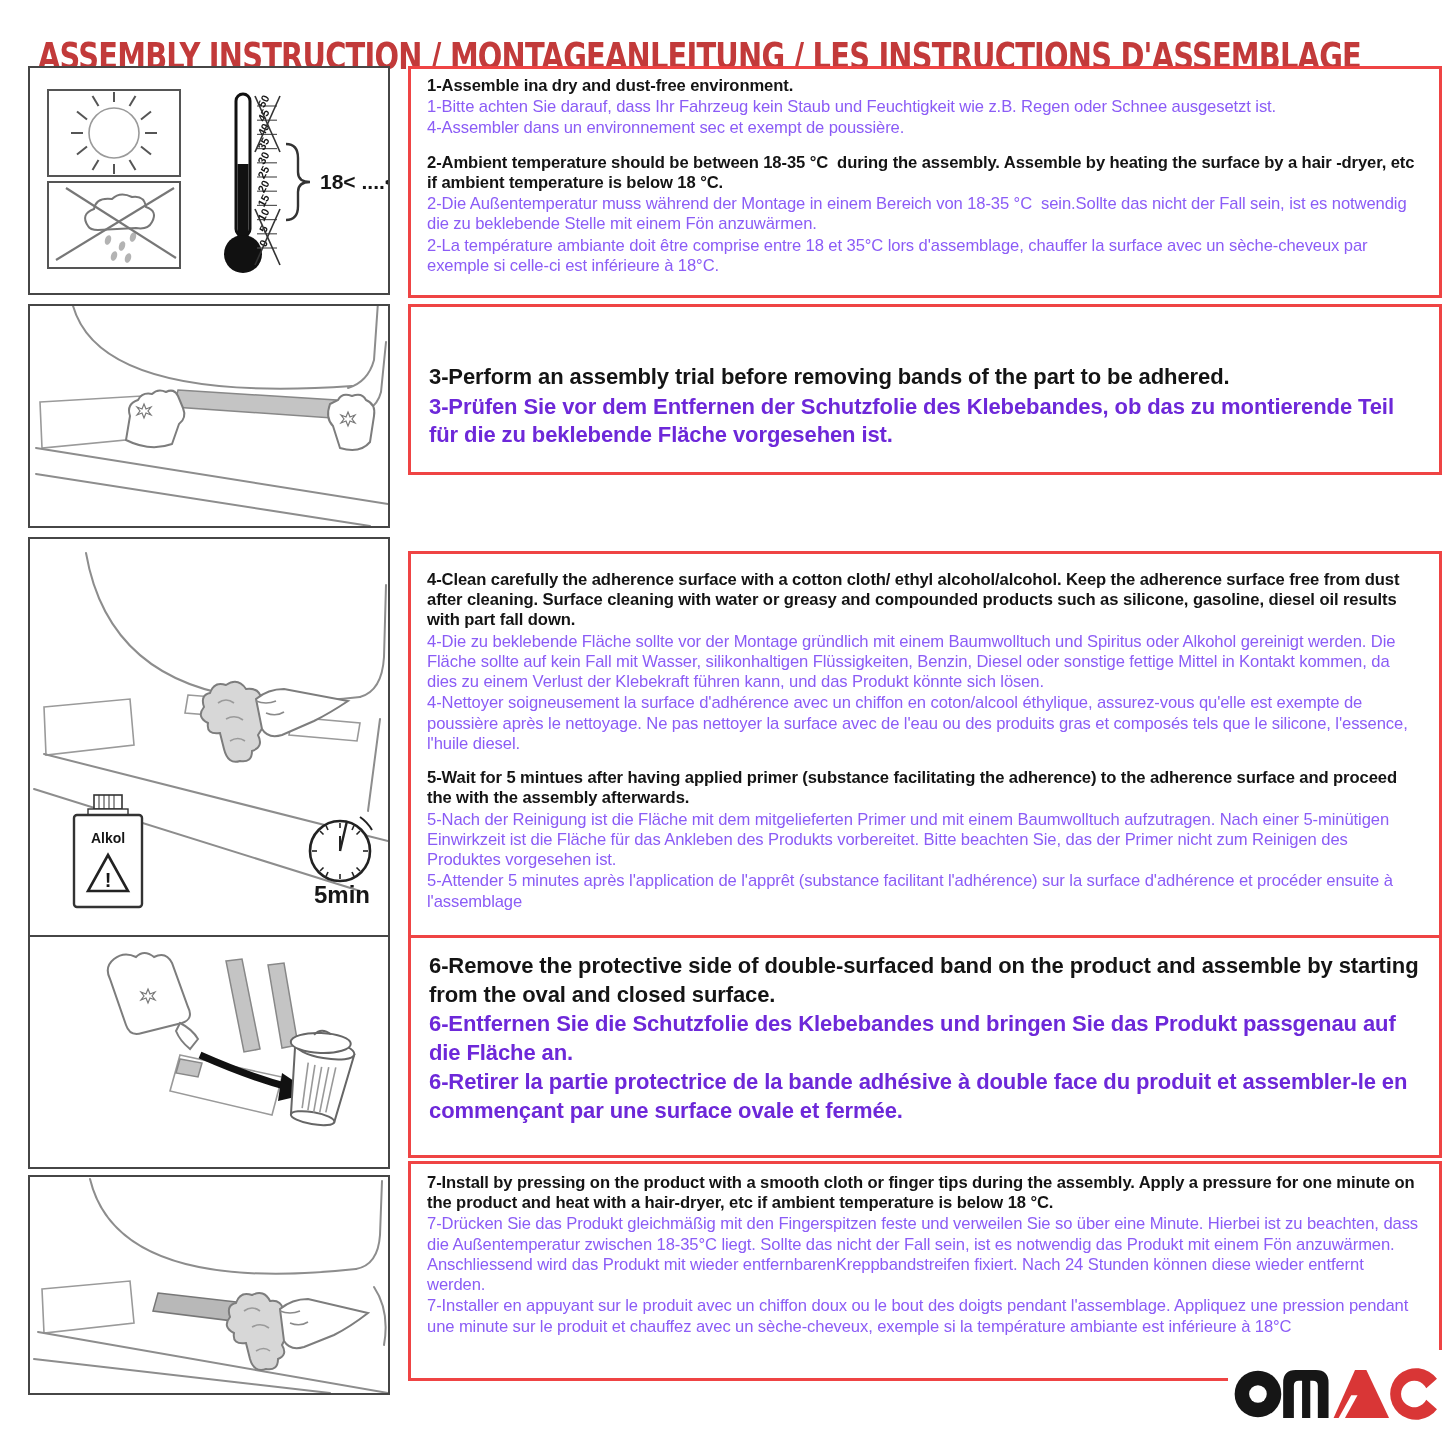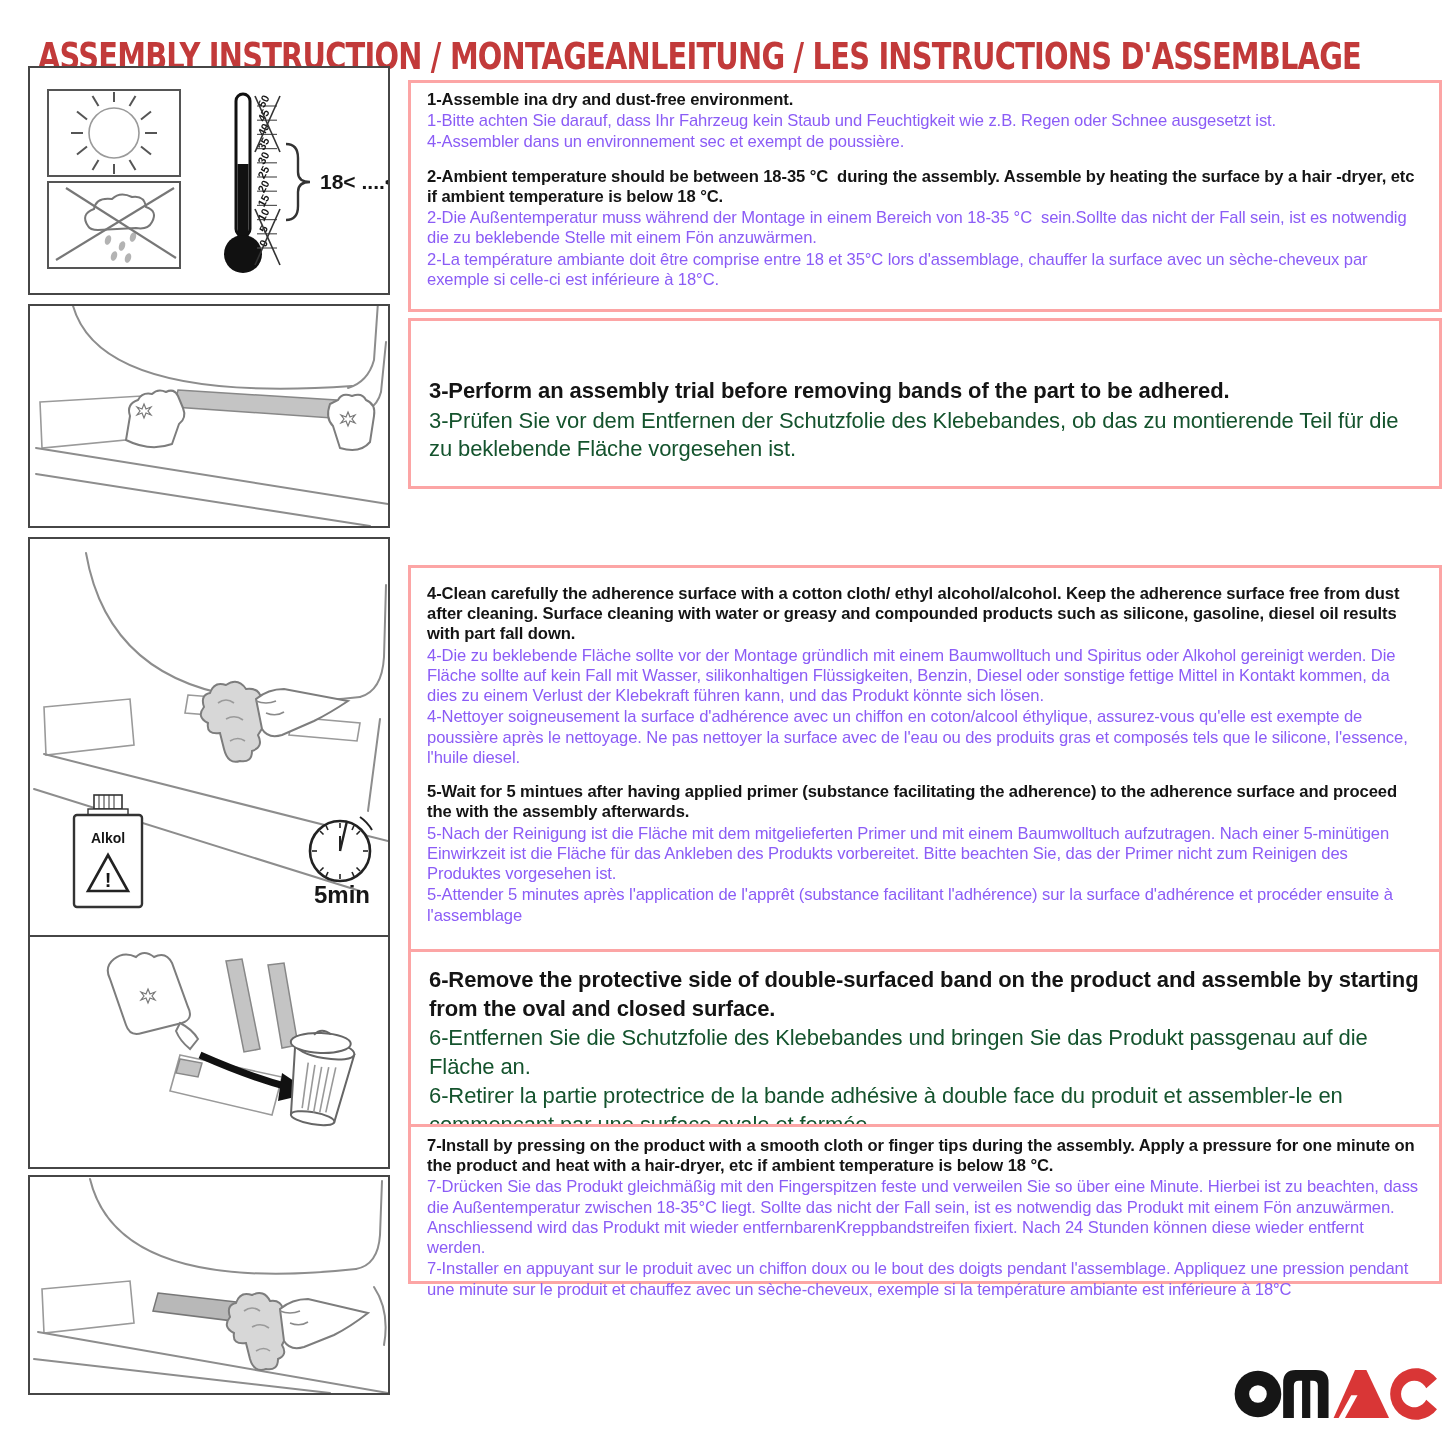--- a/index.html
+++ b/index.html
@@ -7,24 +7,24 @@
   body{width:1445px;height:1445px;position:relative;overflow:hidden;
        font-family:"Liberation Sans",sans-serif;color:#222;}
   .page-title{position:absolute;left:38px;top:10px;white-space:nowrap;
        font-family:"DejaVu Sans",sans-serif;font-weight:bold;font-size:37px;
        letter-spacing:-1px;color:var(--title-red);
        transform:scaleX(0.78);transform-origin:left top;}
   .ill-box{position:absolute;left:28px;width:362px;box-sizing:border-box;
        background:#fff;border:2px solid #464646;}
   .ill-box svg{display:block;width:100%;height:100%;}
   .txt-box{position:absolute;left:408px;width:1034px;box-sizing:border-box;
-       background:#fff;border:3px solid #fca5a5;margin-top:14px;}
+       background:#fff;border:3px solid #ef4444;}
   .blk{margin:0 0 1px 0;white-space:pre-wrap;}
   .small .blk{font-size:16.6px;line-height:1.22;color:#8b5cf6;letter-spacing:-0.1px;}
-  .big   .blk{font-size:22px;line-height:1.3;color:#14532d;letter-spacing:-0.1px;}
+  .big   .blk{font-size:22px;line-height:1.3;color:#6d28d9;letter-spacing:-0.1px;font-weight:bold;}
   .blk.bold{color:#141414;font-weight:bold;}
   .gap{height:13px;}
   .line{stroke:#8d8d8d;stroke-width:2;fill:none;stroke-linecap:round;}
   .thin{stroke:#9a9a9a;stroke-width:1.6;fill:none;}
   .whitefill{fill:#fff;stroke:#7d7d7d;stroke-width:2;}
   .graystrip{fill:#c4c4c4;stroke:#888;stroke-width:1.5;}
   .cloth{fill:#d7d7d7;stroke:#7d7d7d;stroke-width:2;}
   .svgtxt{font-family:"Liberation Sans",sans-serif;fill:#161616;}
   .logo-wrap{position:absolute;left:1228px;top:1350px;width:214px;height:90px;
        background:#fff;padding-left:6px;}
@@ -265,21 +265,21 @@
     <g>
       <path class="cloth" d="M222,118 Q210,114 206,126 Q196,128 200,140 Q192,150 204,156 Q202,168 216,166 L220,182 Q224,196 236,192 Q248,194 248,182 Q258,178 252,168 L260,152 Q264,140 254,136 Q252,122 240,124 Q234,112 222,118 Z"></path>
       <path d="M214,134 q8,-6 16,0 M222,150 q9,-5 17,1 M226,174 q8,-5 14,0" stroke="#9a9a9a" stroke-width="1.6" fill="none"></path>
     </g>
     <g>
       <path class="whitefill" d="M250,132 Q262,122 278,122 L338,136 Q320,150 304,158 L274,170 Q260,174 254,164 Z"></path>
       <path d="M250,134 q10,4 20,0 M260,146 q10,4 18,-1" stroke="#8a8a8a" stroke-width="1.6" fill="none"></path>
     </g>
   </svg>
 </div>
-<div class="txt-box small" style="top:1110px;height:160px;padding:9px 16px;">
+<div class="txt-box small" style="top:1161px;height:220px;padding:9px 16px;">
   <p class="blk bold">7-Install by pressing on the product with a smooth cloth or finger tips during the assembly. Apply a pressure for one minute on the product and heat with a hair-dryer, etc if ambient temperature is below 18 °C.</p>
   <p class="blk">7-Drücken Sie das Produkt gleichmäßig mit den Fingerspitzen feste und verweilen Sie so über eine Minute. Hierbei ist zu beachten, dass die Außentemperatur zwischen 18-35°C liegt. Sollte das nicht der Fall sein, ist es notwendig das Produkt mit einem Fön anzuwärmen. Anschliessend wird das Produkt mit wieder entfernbarenKreppbandstreifen fixiert. Nach 24 Stunden können diese wieder entfernt werden.</p>
   <p class="blk">7-Installer en appuyant sur le produit avec un chiffon doux ou le bout des doigts pendant l'assemblage. Appliquez une pression pendant une minute sur le produit et chauffez avec un sèche-cheveux, exemple si la température ambiante est inférieure à 18°C</p>
 </div>
 
 <div class="logo-wrap">
   <span class="sr">OMAC</span>
   <svg viewBox="0 0 330 100" width="208" height="88">
     <circle cx="38" cy="50" r="37" class="logo-black"></circle>
     <circle cx="38" cy="50" r="14" fill="#fff"></circle>

